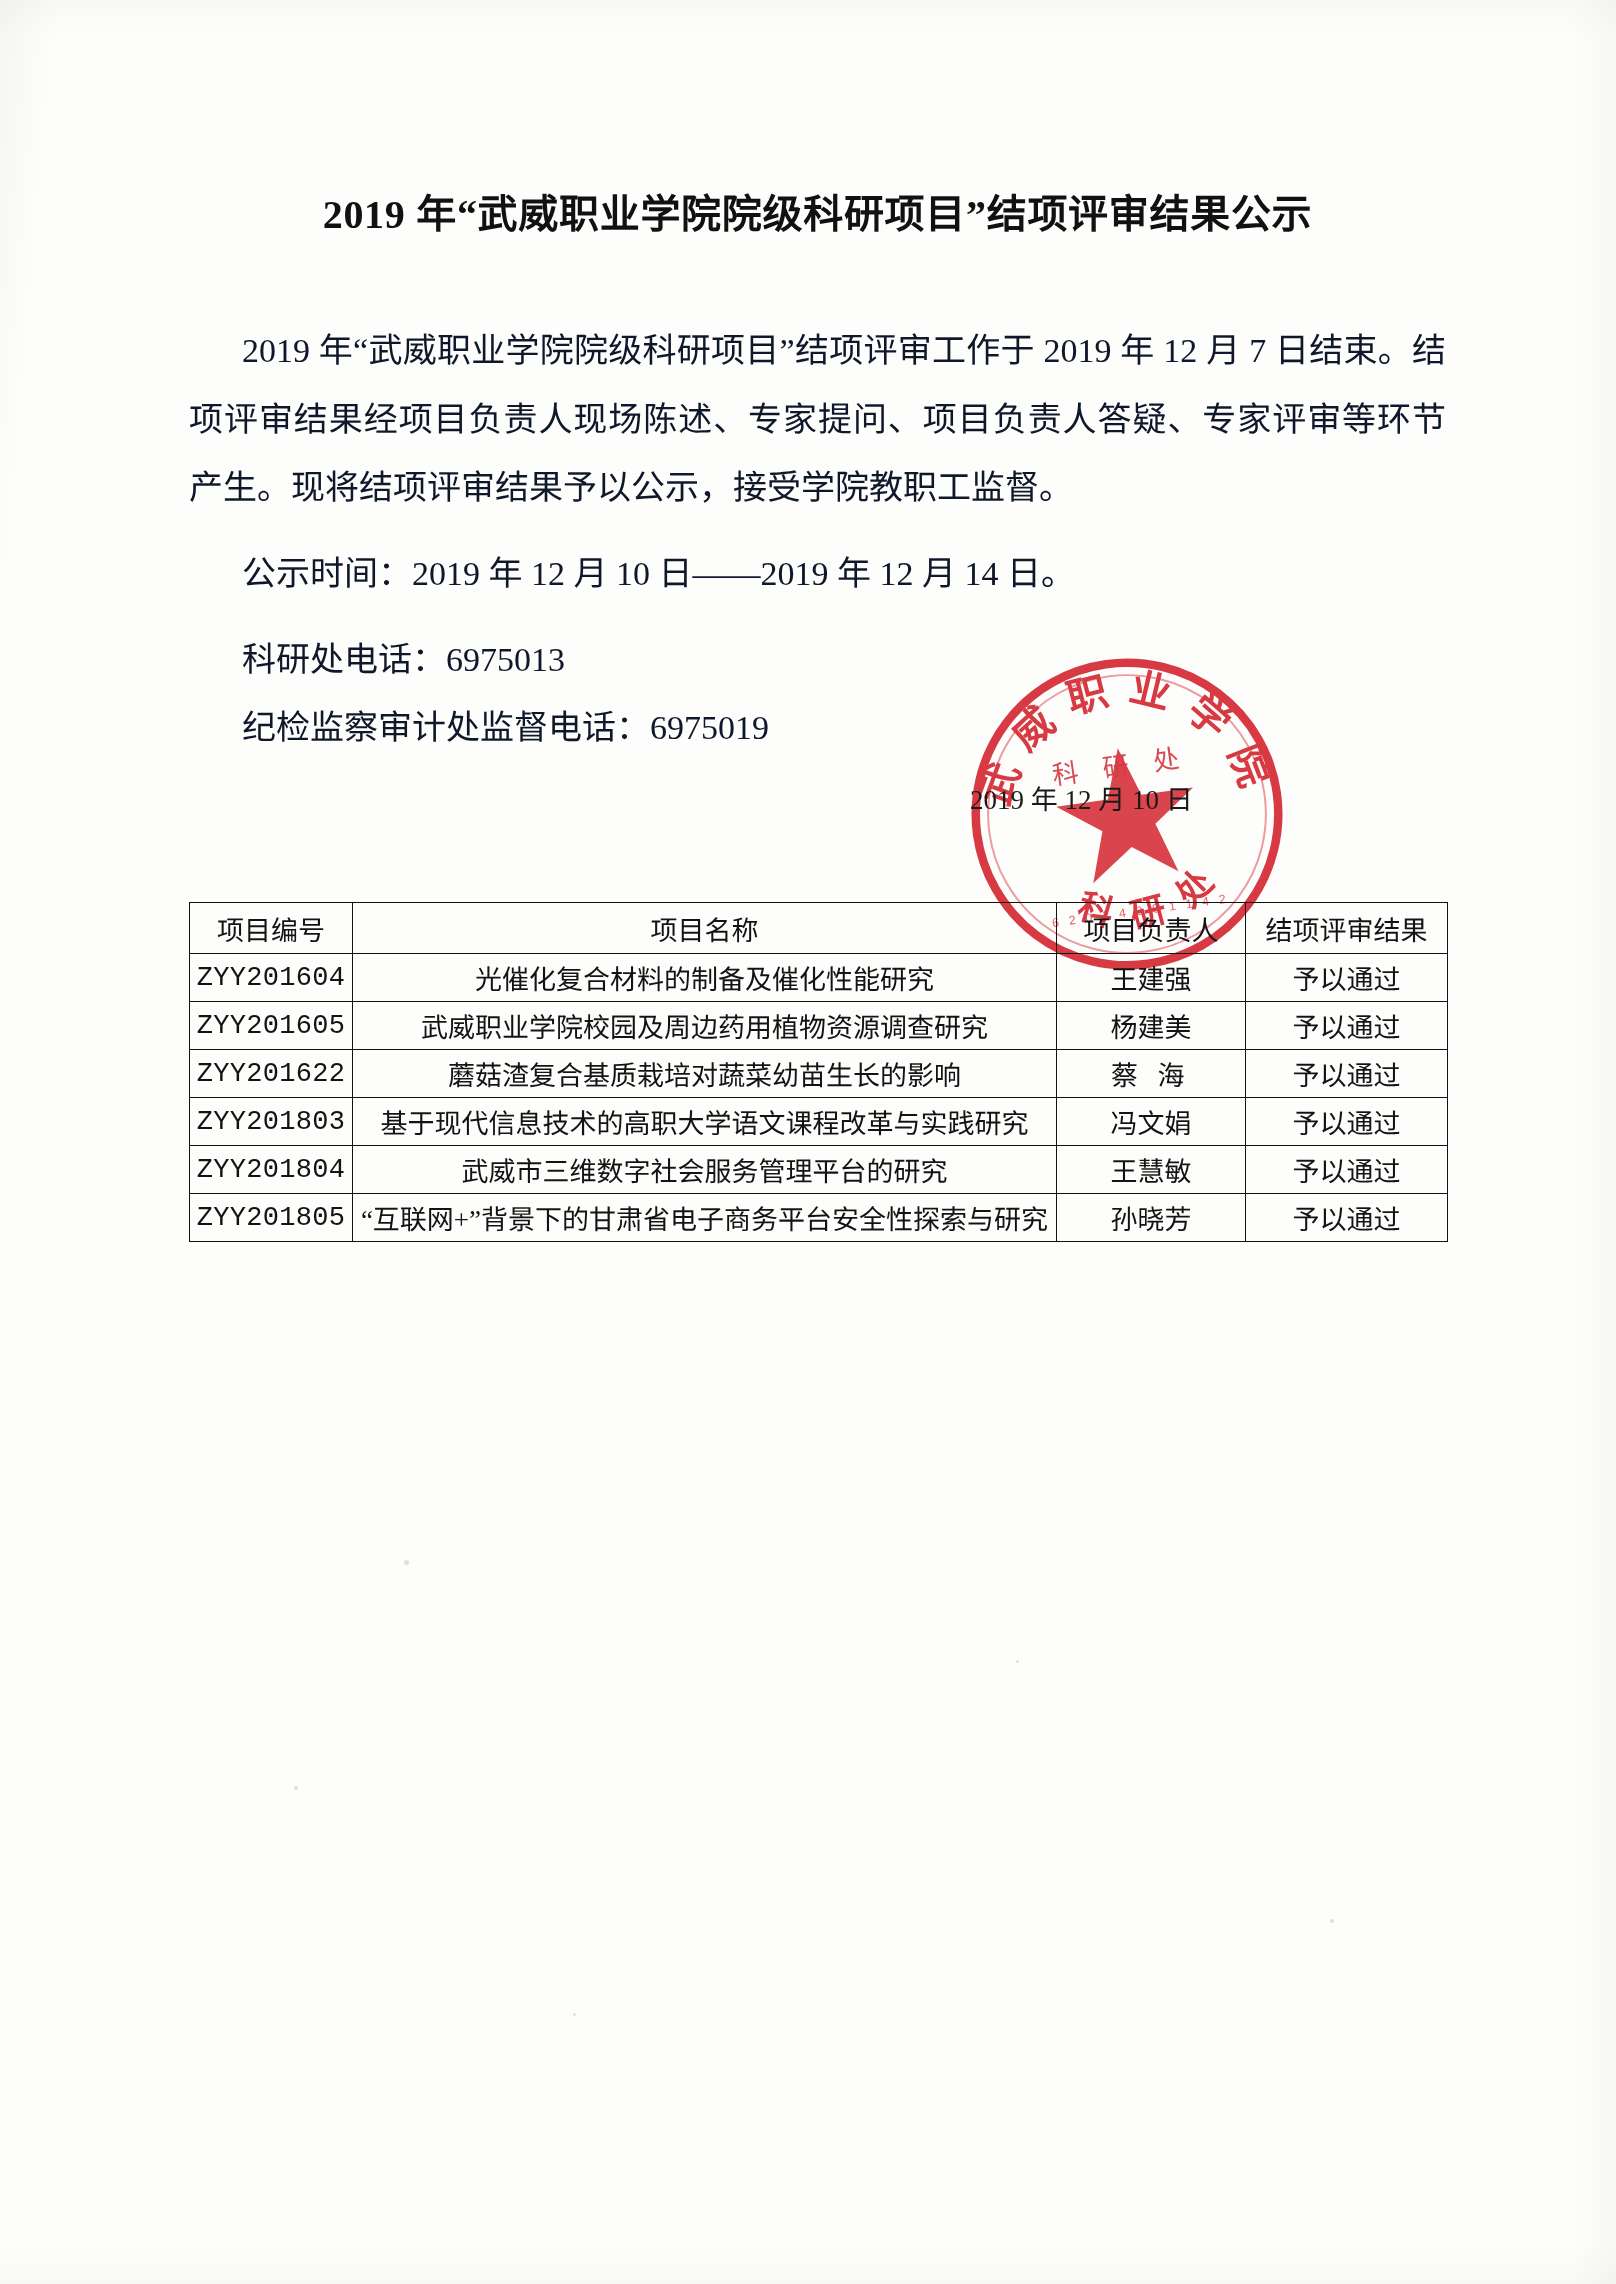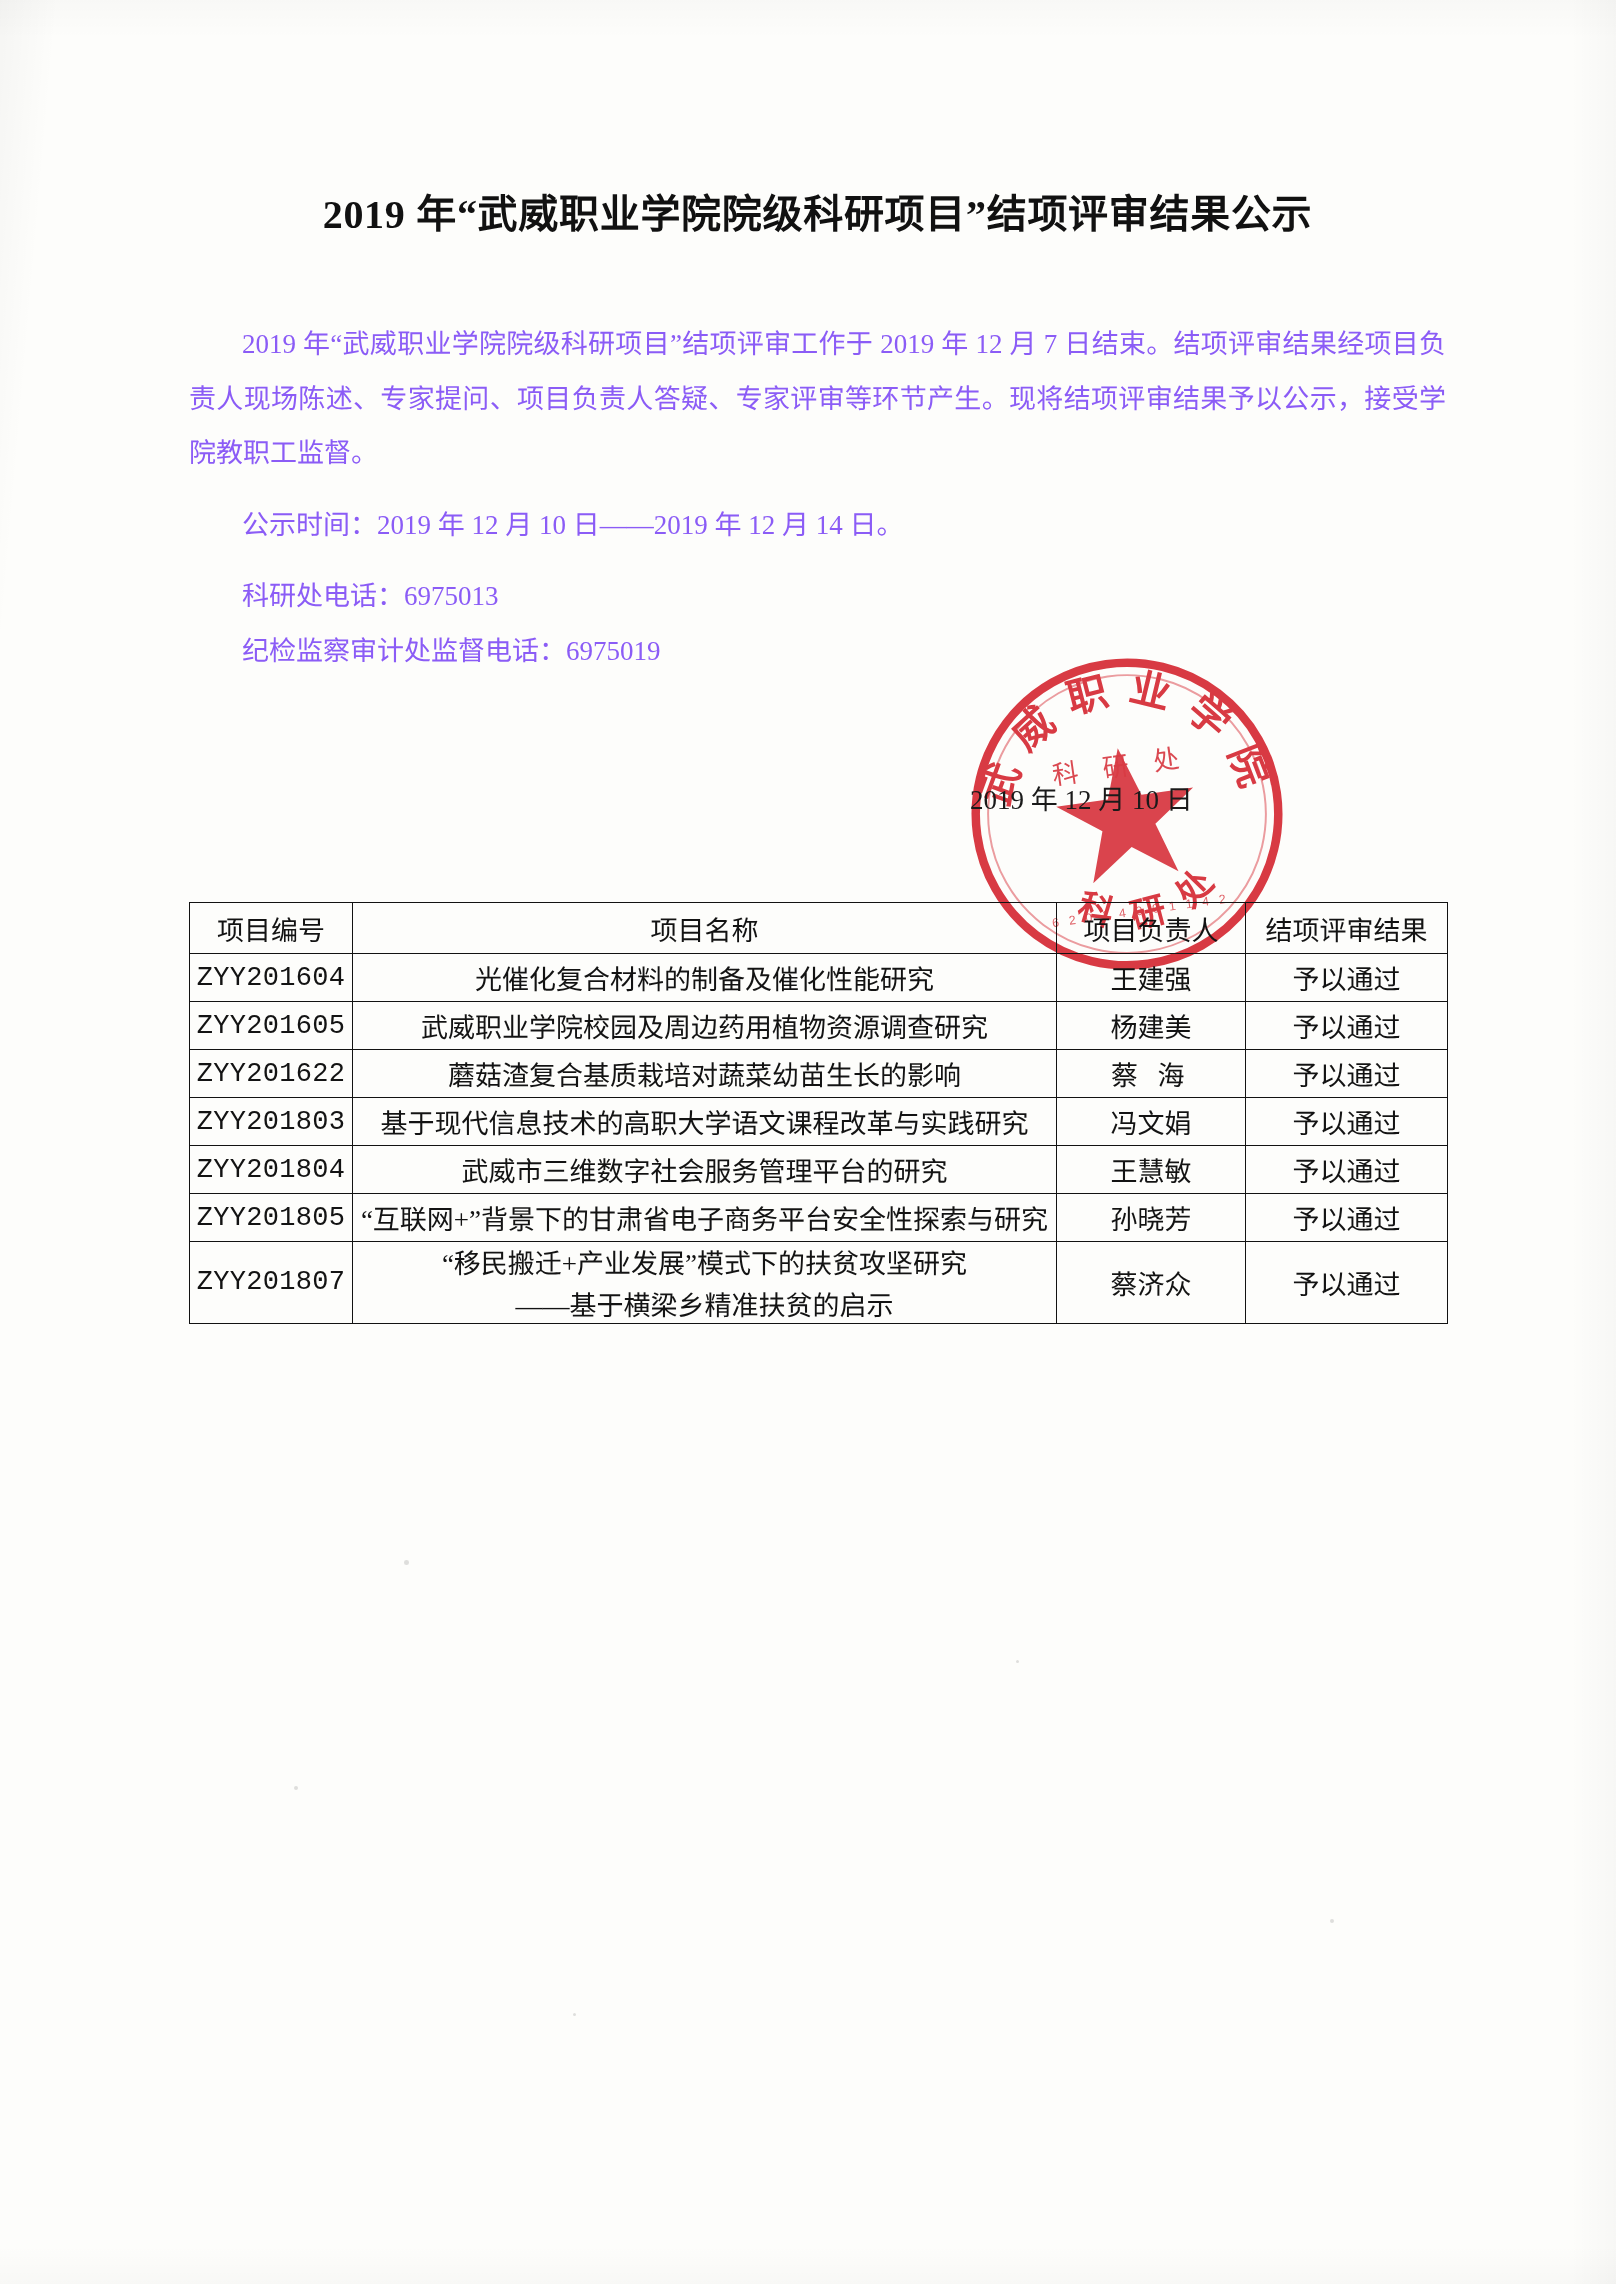--- a/index.html
+++ b/index.html
@@ -47,24 +47,24 @@
     text-align: center;
     font-size: 40px;
     font-weight: bold;
     letter-spacing: 0.7px;
     font-family: "Liberation Serif", "DejaVu Serif", serif;
     color: #111;
   }
 
   .body-text {
     margin-top: 77px;
-    font-size: 27px;
+    font-size: 34px;
     line-height: 2.02;
     text-align: justify;
-    color: #8b5cf6;
+    color: #0f172a;
   }
   .para-indent {
     text-indent: 53px;
   }
   .line-block {
     margin-top: 17px;
   }
   .phone-row {
     margin-top: 17px;
     display: flex;
@@ -226,29 +226,20 @@
         <td>武威市三维数字社会服务管理平台的研究</td>
         <td>王慧敏</td>
         <td>予以通过</td>
       </tr>
       <tr class="row-r">
         <td class="cell-code">ZYY201805</td>
         <td>“互联网+”背景下的甘肃省电子商务平台安全性探索与研究</td>
         <td>孙晓芳</td>
         <td>予以通过</td>
       </tr>
-      <tr class="row-tall">
-        <td class="cell-code">ZYY201807</td>
-        <td>
-          <span>“移民搬迁+产业发展”模式下的扶贫攻坚研究</span>
-          <span class="name-sub">——基于横梁乡精准扶贫的启示</span>
-        </td>
-        <td>蔡济众</td>
-        <td>予以通过</td>
-      </tr>
     </tbody>
   </table>
 
   <div class="speck" style="left:404px;top:1560px;width:4.6px;height:4.6px;"></div>
   <div class="speck" style="left:294px;top:1786px;width:3.9px;height:3.9px;"></div>
   <div class="speck" style="left:1016px;top:1660px;width:3.3px;height:3.3px;"></div>
   <div class="speck" style="left:1330px;top:1919px;width:3.9px;height:3.9px;"></div>
   <div class="speck" style="left:573px;top:2013px;width:3.3px;height:3.3px;"></div>
 
 </div>

